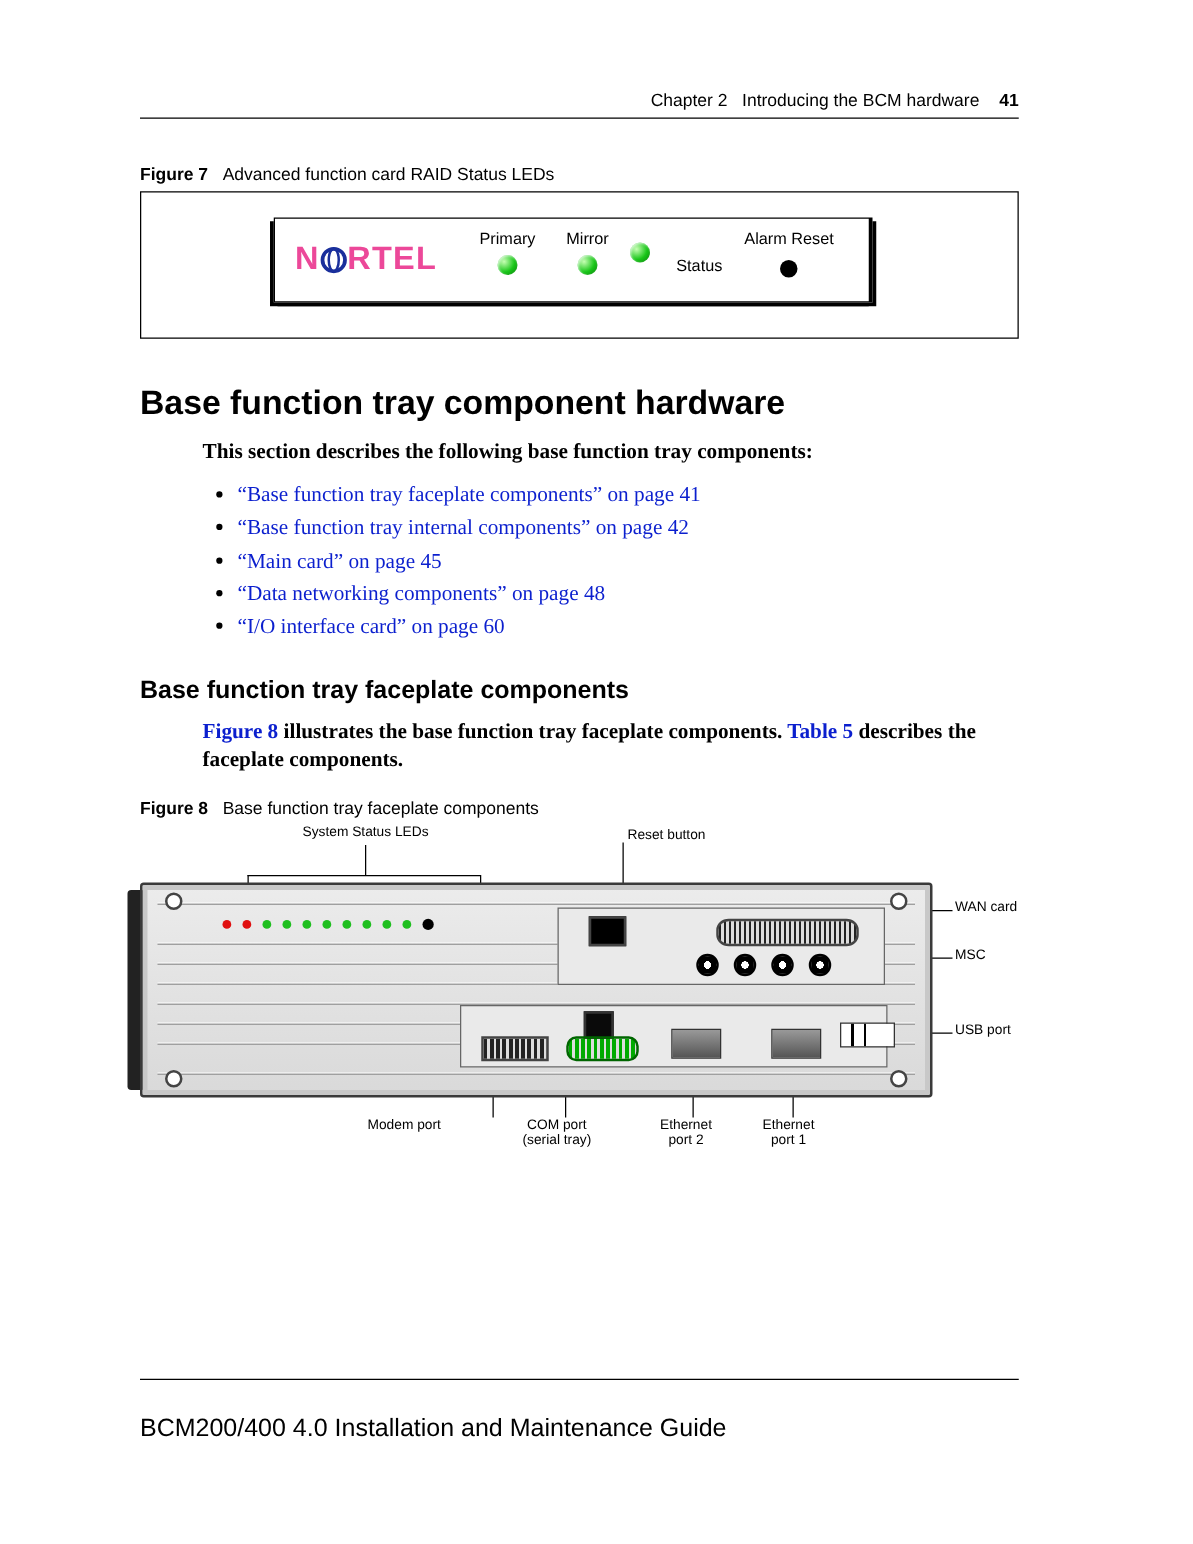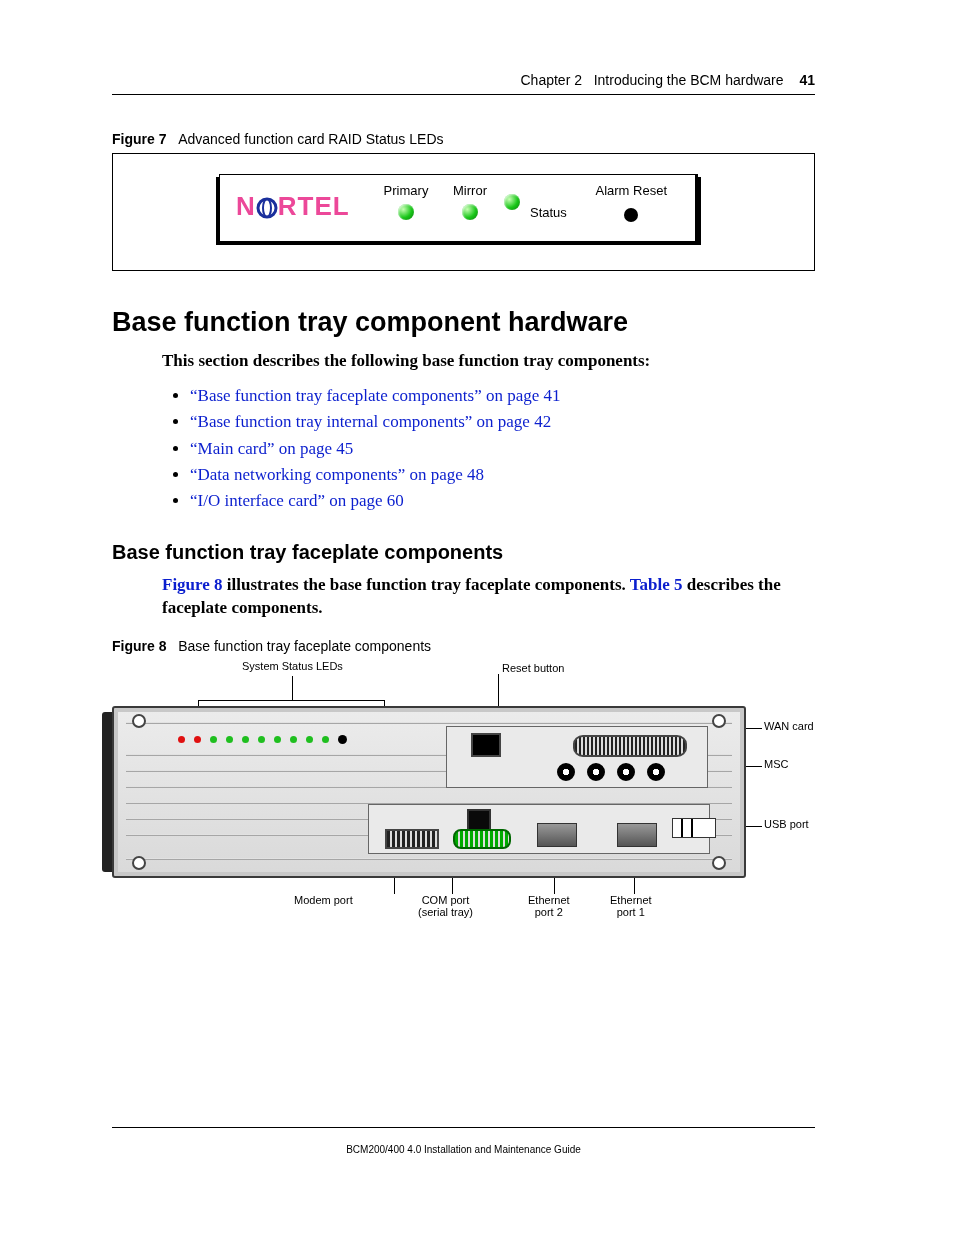--- a/index.html
+++ b/index.html
@@ -80,21 +80,21 @@
     border-radius: 50%;
     background: radial-gradient(circle at 33% 33%, #c6ffb3, #19c619 55%, #0a7a0a);
     box-shadow: inset 1px 1px 2px rgba(255,255,255,.7);
   }
   .status-row {
     position: absolute;
     left: 284px;
     top: 8px;
     display: flex;
     align-items: center;
-    gap: 10px;
+    gap: 21px;
   }
   .status-row .st-lbl {}
   .alarm {
     position: absolute;
     right: 28px;
     top: 8px;
     text-align: center;
   }
   .alarm .dot {
     display:block;
@@ -272,24 +272,24 @@
     border: 1px solid #333;
     background:
       linear-gradient(90deg,#fff 0 8px,#000 8px 10px,#fff 10px 18px,#000 18px 20px,#fff 20px);
   }
 
   .footer {
     position: absolute;
     left: 112px; right: 98px;
     bottom: 80px;
     border-top: 1px solid #000;
-    padding-top: 16px;
-    text-align: center;
-    font-family: Arial, Helvetica, sans-serif;
-    font-size: 10px;
+    padding-top: 28px;
+    text-align: left;
+    font-family: Arial, Helvetica, sans-serif;
+    font-size: 20px;
   }
 </style>
 </head>
 <body>
 
 <div class="page">
 
   <div class="running-head">
     <span>Chapter 2</span>
     &nbsp;

